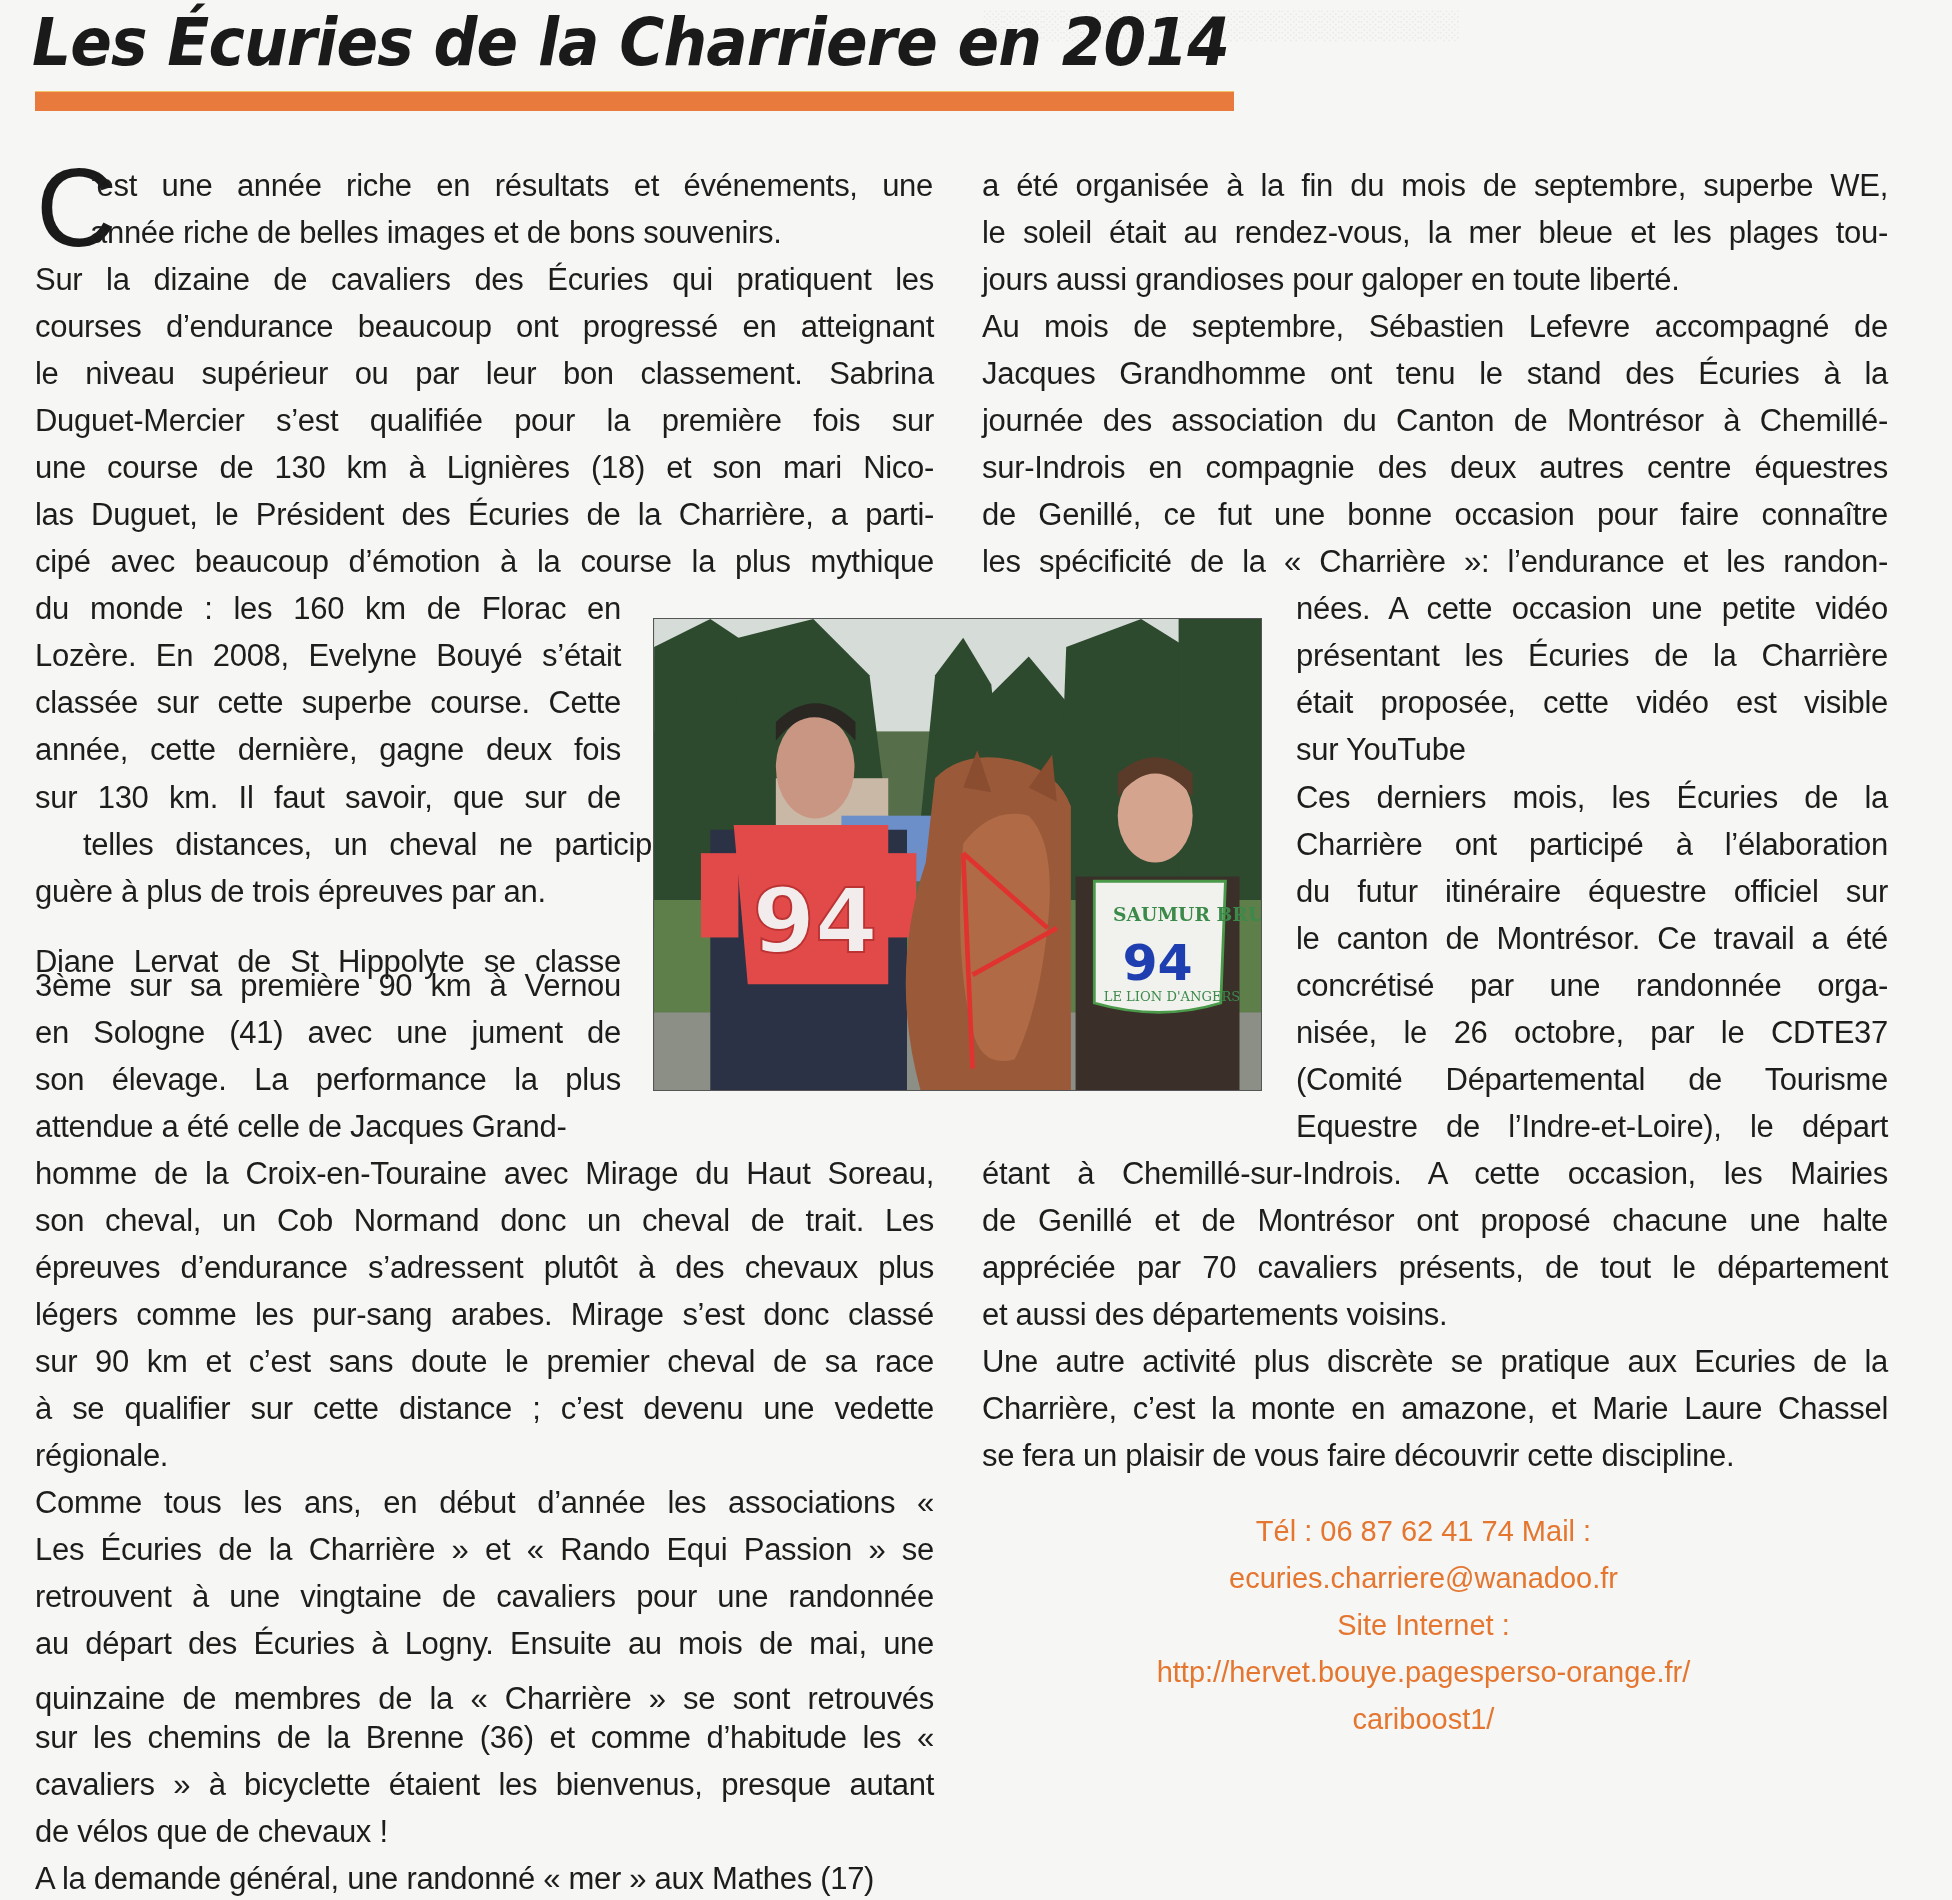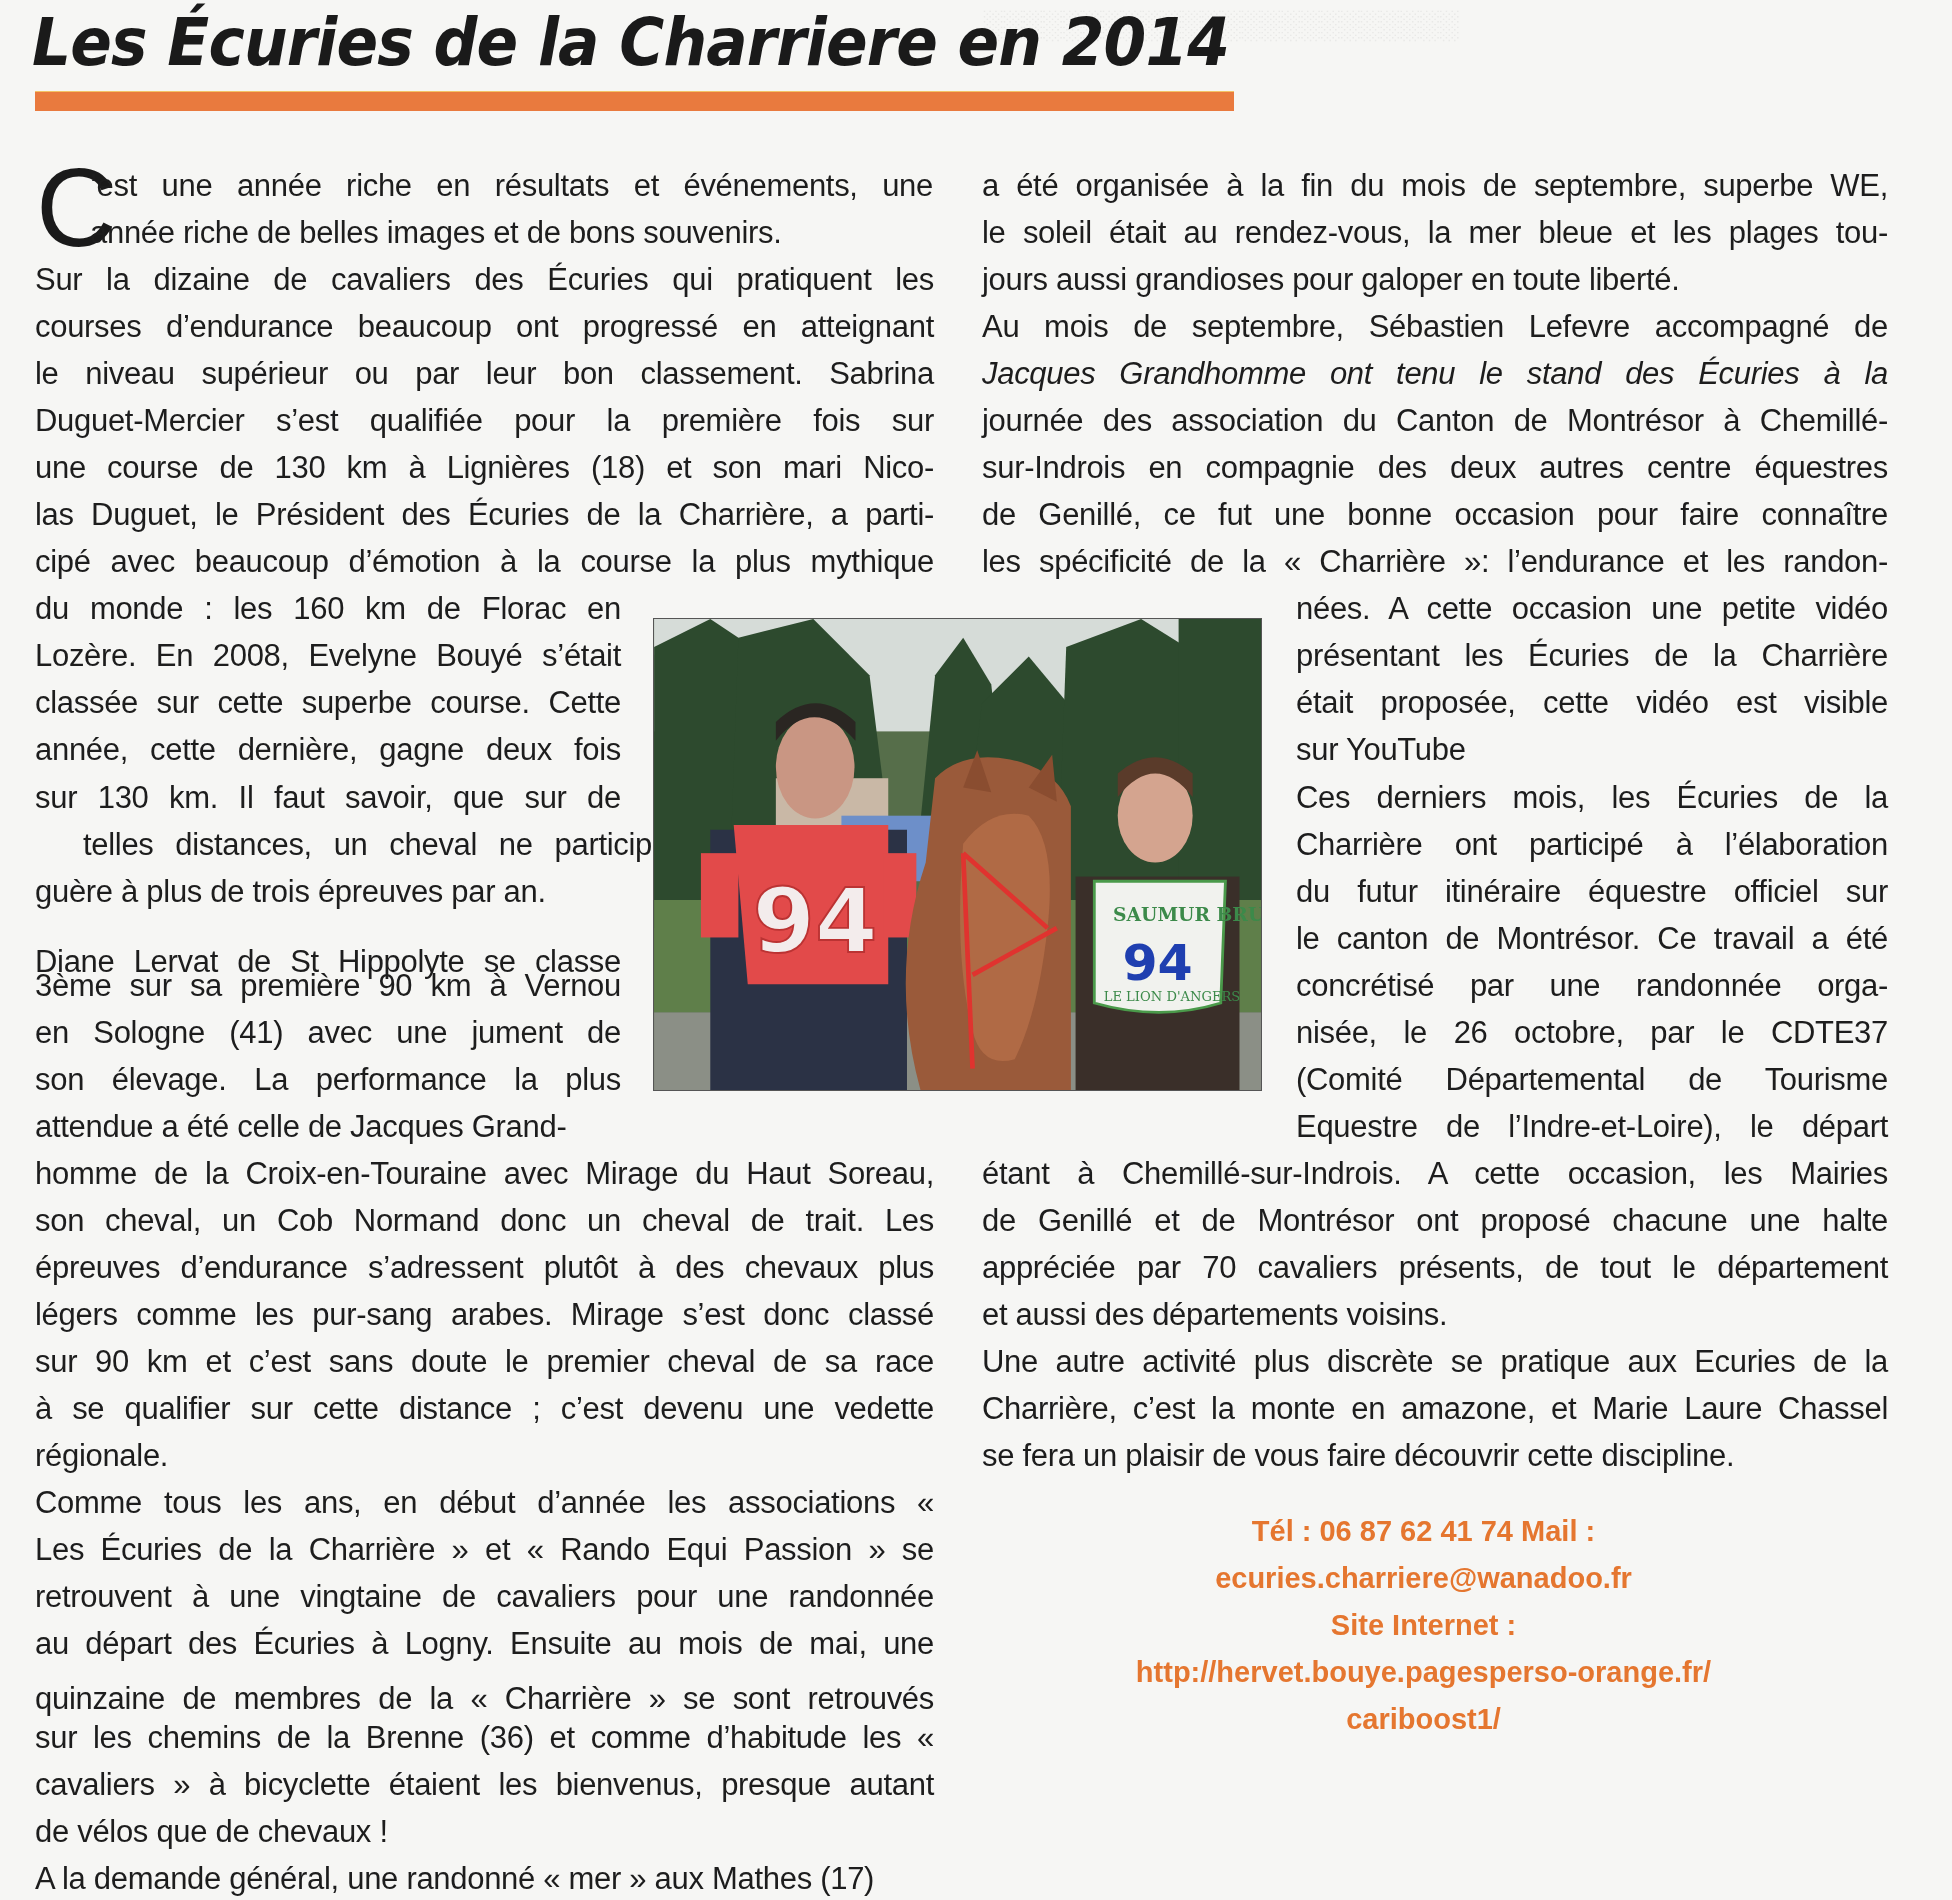--- a/index.html
+++ b/index.html
@@ -26,21 +26,21 @@
   .line.last { text-align-last:left; }
   #dropcap {
     position:absolute; left:36px; top:157px; font-size:111px; line-height:103px;
     font-family:"Liberation Sans", sans-serif; color:#1a1a1a;
   }
   #photo {
     position:absolute; left:653px; top:618px; width:609px; height:473px;
     overflow:hidden; border:0.9px solid #555; box-sizing:border-box;
     background:linear-gradient(#cfd6d2 0%, #9fb0a5 18%, #3f5a3c 40%, #4f6a3f 70%, #7d8a6b 100%);
   }
-  #contact { position:absolute; left:974px; top:1508px; width:899px; text-align:center; color:#e5762f; font-weight:bold; font-size:29px; line-height:47px; }
+  #contact { position:absolute; left:974px; top:1508px; width:899px; text-align:center; color:#e5762f; font-weight:normal; font-size:29px; line-height:47px; }
   #contact div { white-space:nowrap; }
 </style>
 </head>
 <body>
 
 <div class="bleed" style="left:984px; top:9.4px;">░░░░░░░░░░░░░░░░░░░░░░░░</div>
 
 <div id="title">Les Écuries de la Charriere en 2014</div>
 <div id="title-bar"></div>
 
@@ -83,21 +83,21 @@
     <div class="line" style="left: 35px; top: 1714px; width: 899px;">sur les chemins de la Brenne (36) et comme d’habitude les «</div>
     <div class="line" style="left: 35px; top: 1761px; width: 899px;">cavaliers » à bicyclette étaient les bienvenus, presque autant</div>
     <div class="line last" style="left: 35px; top: 1808px; width: 899px;">de vélos que de chevaux !</div>
     <div class="line last" style="left: 35px; top: 1855px; width: 899px;">A la demande général, une randonné « mer » aux Mathes (17)</div>
   </div>
 <div id="right-col" class="col">
     <div class="line" style="left: 982px; top: 162px; width: 906px;">a été organisée à la fin du mois de septembre, superbe WE,</div>
     <div class="line" style="left: 982px; top: 209px; width: 906px;">le soleil était au rendez-vous, la mer bleue et les plages tou-</div>
     <div class="line last" style="left: 982px; top: 256px; width: 906px;">jours aussi grandioses pour galoper en toute liberté.</div>
     <div class="line" style="left: 982px; top: 303px; width: 906px;">Au mois de septembre, Sébastien Lefevre accompagné de</div>
-    <div class="line" style="left: 982px; top: 350px; width: 906px; font-style: italic;">Jacques Grandhomme ont tenu le stand des Écuries à la</div>
+    <div class="line" style="left: 982px; top: 350px; width: 906px;">Jacques Grandhomme ont tenu le stand des Écuries à la</div>
     <div class="line" style="left: 982px; top: 397px; width: 906px;">journée des association du Canton de Montrésor à Chemillé-</div>
     <div class="line" style="left: 982px; top: 444px; width: 906px;">sur-Indrois en compagnie des deux autres centre équestres</div>
     <div class="line" style="left: 982px; top: 491px; width: 906px;">de Genillé, ce fut une bonne occasion pour faire  connaître</div>
     <div class="line" style="left: 982px; top: 538px; width: 906px;">les spécificité  de la « Charrière »: l’endurance et les randon-</div>
     <div class="line" style="left: 1296px; top: 585px; width: 592px;">nées. A cette occasion une petite vidéo</div>
     <div class="line" style="left: 1296px; top: 632px; width: 592px;">présentant les Écuries de la Charrière</div>
     <div class="line" style="left: 1296px; top: 679px; width: 592px;">était proposée, cette vidéo est visible</div>
     <div class="line last" style="left: 1296px; top: 726px; width: 592px;">sur YouTube</div>
     <div class="line" style="left: 1296px; top: 774px; width: 592px;">Ces derniers mois, les Écuries de la</div>
     <div class="line" style="left: 1296px; top: 821px; width: 592px;">Charrière ont participé à l’élaboration</div>

